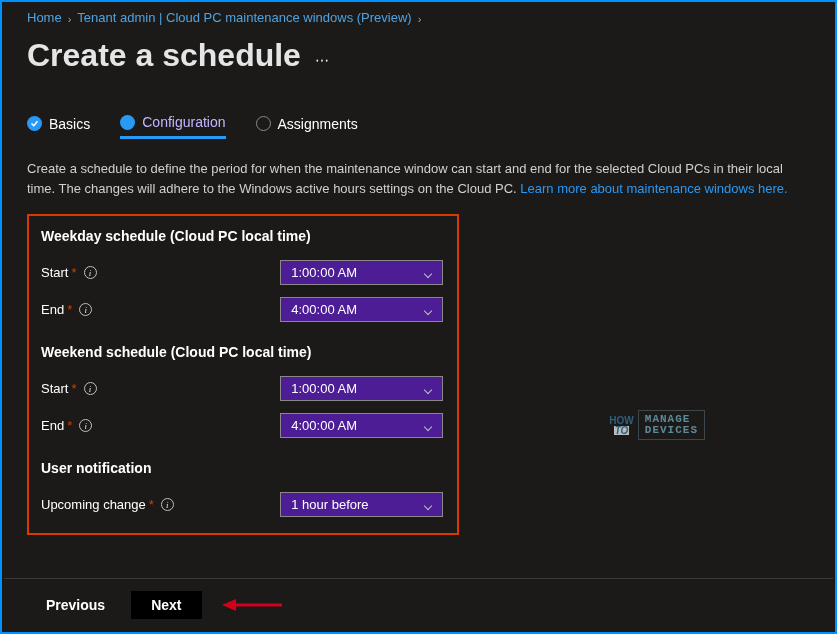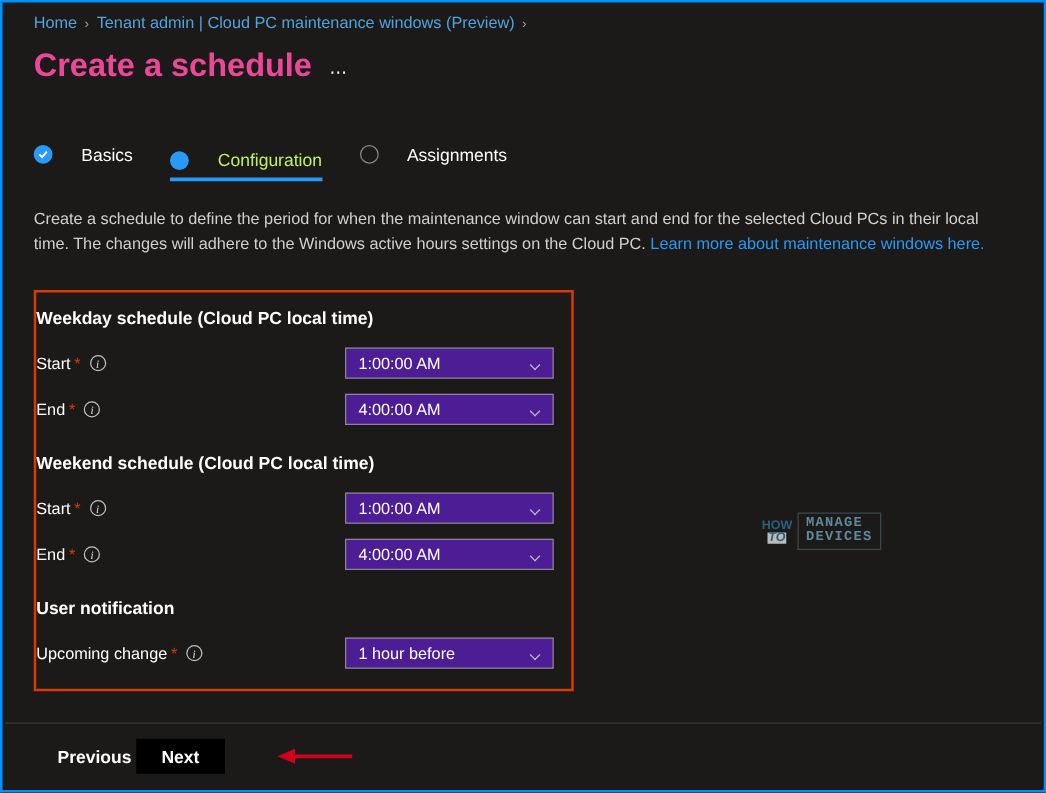--- a/index.html
+++ b/index.html
@@ -25,46 +25,46 @@
     }
     .breadcrumb a { color: #4fa3e0; text-decoration: none; cursor: pointer; }
     .bc-sep { color: #a0a0a0; font-size: 11px; }
     .page-title-row {
       display: flex;
       align-items: center;
       gap: 14px;
       margin-top: 12px;
     }
     .page-title {
-      font-size: 26px;
+      font-size: 32px;
       font-weight: 600;
-      color: #ec4899;
+      color: #e5e5e5;
     }
     .more-dots {
       color: #ffffff;
       font-size: 14px;
       letter-spacing: 2px;
       padding-top: 8px;
       cursor: pointer;
     }
     .tabs {
       display: flex;
       gap: 30px;
       margin-top: 40px;
       font-size: 14px;
     }
     .tab {
       display: flex;
       align-items: center;
-      gap: 23px;
+      gap: 7px;
       padding-bottom: 6px;
       cursor: pointer;
       color: #ffffff;
     }
-    .tab.active { color: #bef264; border-bottom: 3px solid #2899f5; margin-top: 12px; }
+    .tab.active { color: #c4b5fd; border-bottom: 3px solid #2899f5; }
     .tab-ind {
       width: 15px; height: 15px;
       border-radius: 50%;
       display: inline-flex;
       align-items: center;
       justify-content: center;
       flex-shrink: 0;
     }
     .ind-check {
       background: #2899f5;
@@ -79,23 +79,23 @@
     .description {
       margin-top: 20px;
       font-size: 13px;
       line-height: 1.5;
       color: #d0d0d0;
       max-width: 770px;
     }
     .description a { color: #2899f5; text-decoration: none; cursor: pointer; }
     .form-box {
       border: 2.5px solid #d83b01;
-      margin-top: 28px;
+      margin-top: 16px;
       width: 432px;
-      padding: 12px 14px 14px 0;
+      padding: 12px 14px 14px 12px;
     }
     .section-heading {
       font-size: 14px;
       font-weight: 700;
       color: #ffffff;
       margin-bottom: 16px;
     }
     .section-heading.mt { margin-top: 22px; }
     .field-row {
       display: flex;
@@ -154,20 +154,21 @@
       border-bottom:1px solid #c0c0c0;
       transform: rotate(45deg);
     }
     .footer-bar {
       position: absolute;
       left: 2px; right: 2px; bottom: 2px;
       height: 52px;
       border-top: 1px solid #3b3a39;
       display: flex;
       align-items: center;
+      gap: 22px;
       padding-left: 38px;
     }
     .btn-prev {
       color: #ffffff;
       font-size: 14px;
       font-weight: 600;
       cursor: pointer;
       padding: 6px 4px;
     }
     .btn-next {

